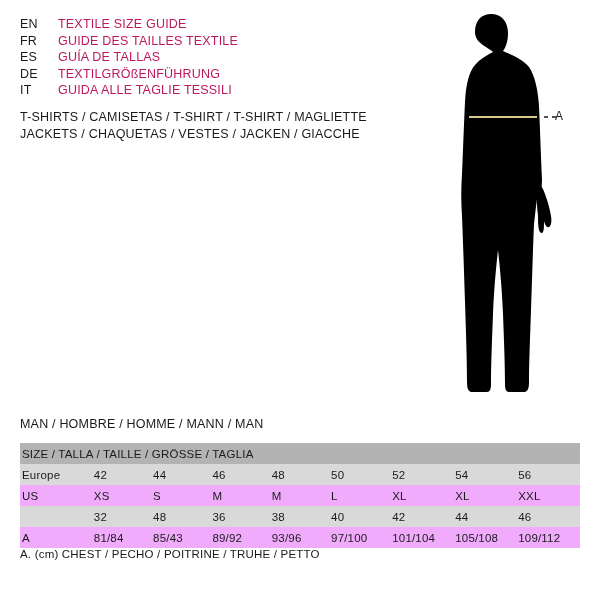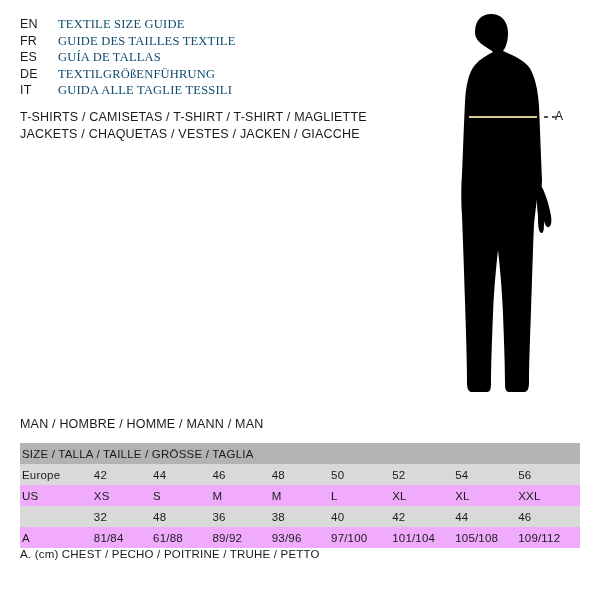--- a/index.html
+++ b/index.html
@@ -35,22 +35,21 @@
     font-size: 12.5px;
     letter-spacing: 0.2px;
   }
   .lang-code {
     width: 38px;
     flex: 0 0 38px;
     color: #1a1a1a;
   }
   .lang-text {
     flex: 1 1 auto;
-    color: #0c4a6e;
-    font-family: Liberation Serif, serif;
+    color: #be185d;
   }
 
   
   .category-block {
     position: absolute;
     left: 20px;
     top: 109px;
     width: 400px;
   }
   .category-line {
@@ -257,21 +256,21 @@
         <td class="col-val">36</td>
         <td class="col-val">38</td>
         <td class="col-val">40</td>
         <td class="col-val">42</td>
         <td class="col-val">44</td>
         <td class="col-val">46</td>
       </tr>
       <tr class="row-plain">
         <td class="col-label">A</td>
         <td class="col-val">81/84</td>
-        <td class="col-val">61/88</td>
+        <td class="col-val">85/43</td>
         <td class="col-val">89/92</td>
         <td class="col-val">93/96</td>
         <td class="col-val">97/100</td>
         <td class="col-val">101/104</td>
         <td class="col-val">105/108</td>
         <td class="col-val">109/112</td>
       </tr>
     </tbody>
   </table>
 

